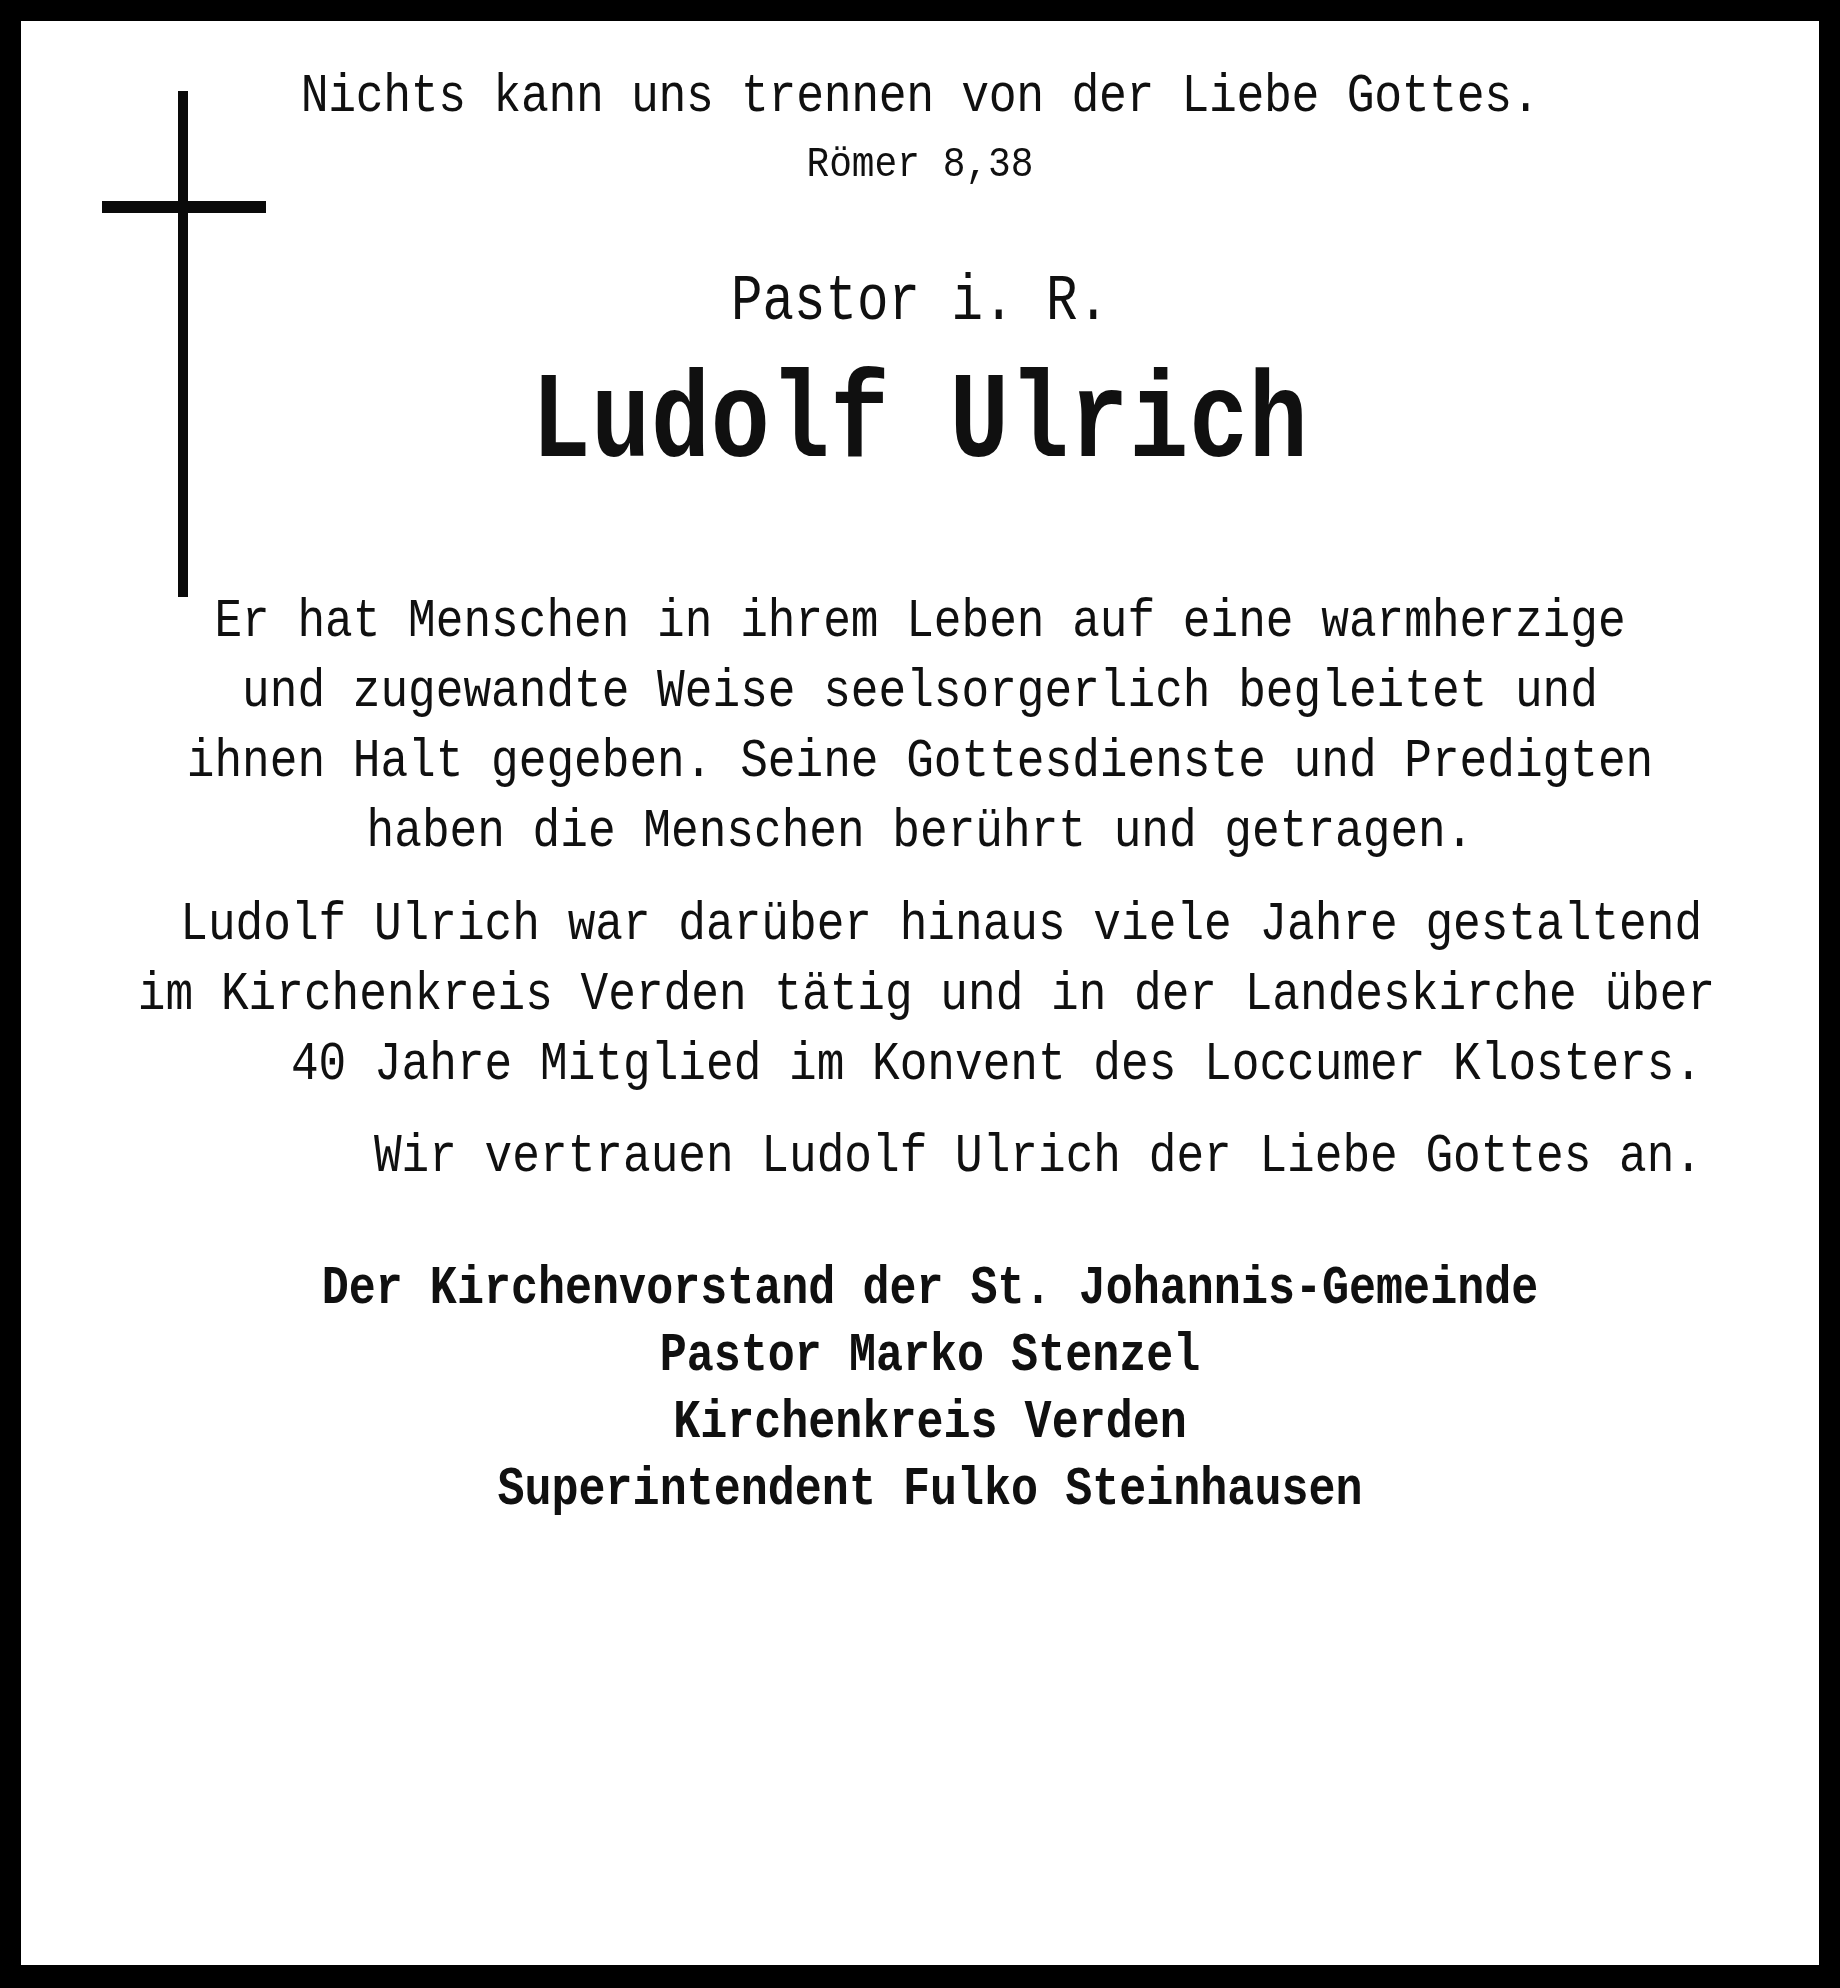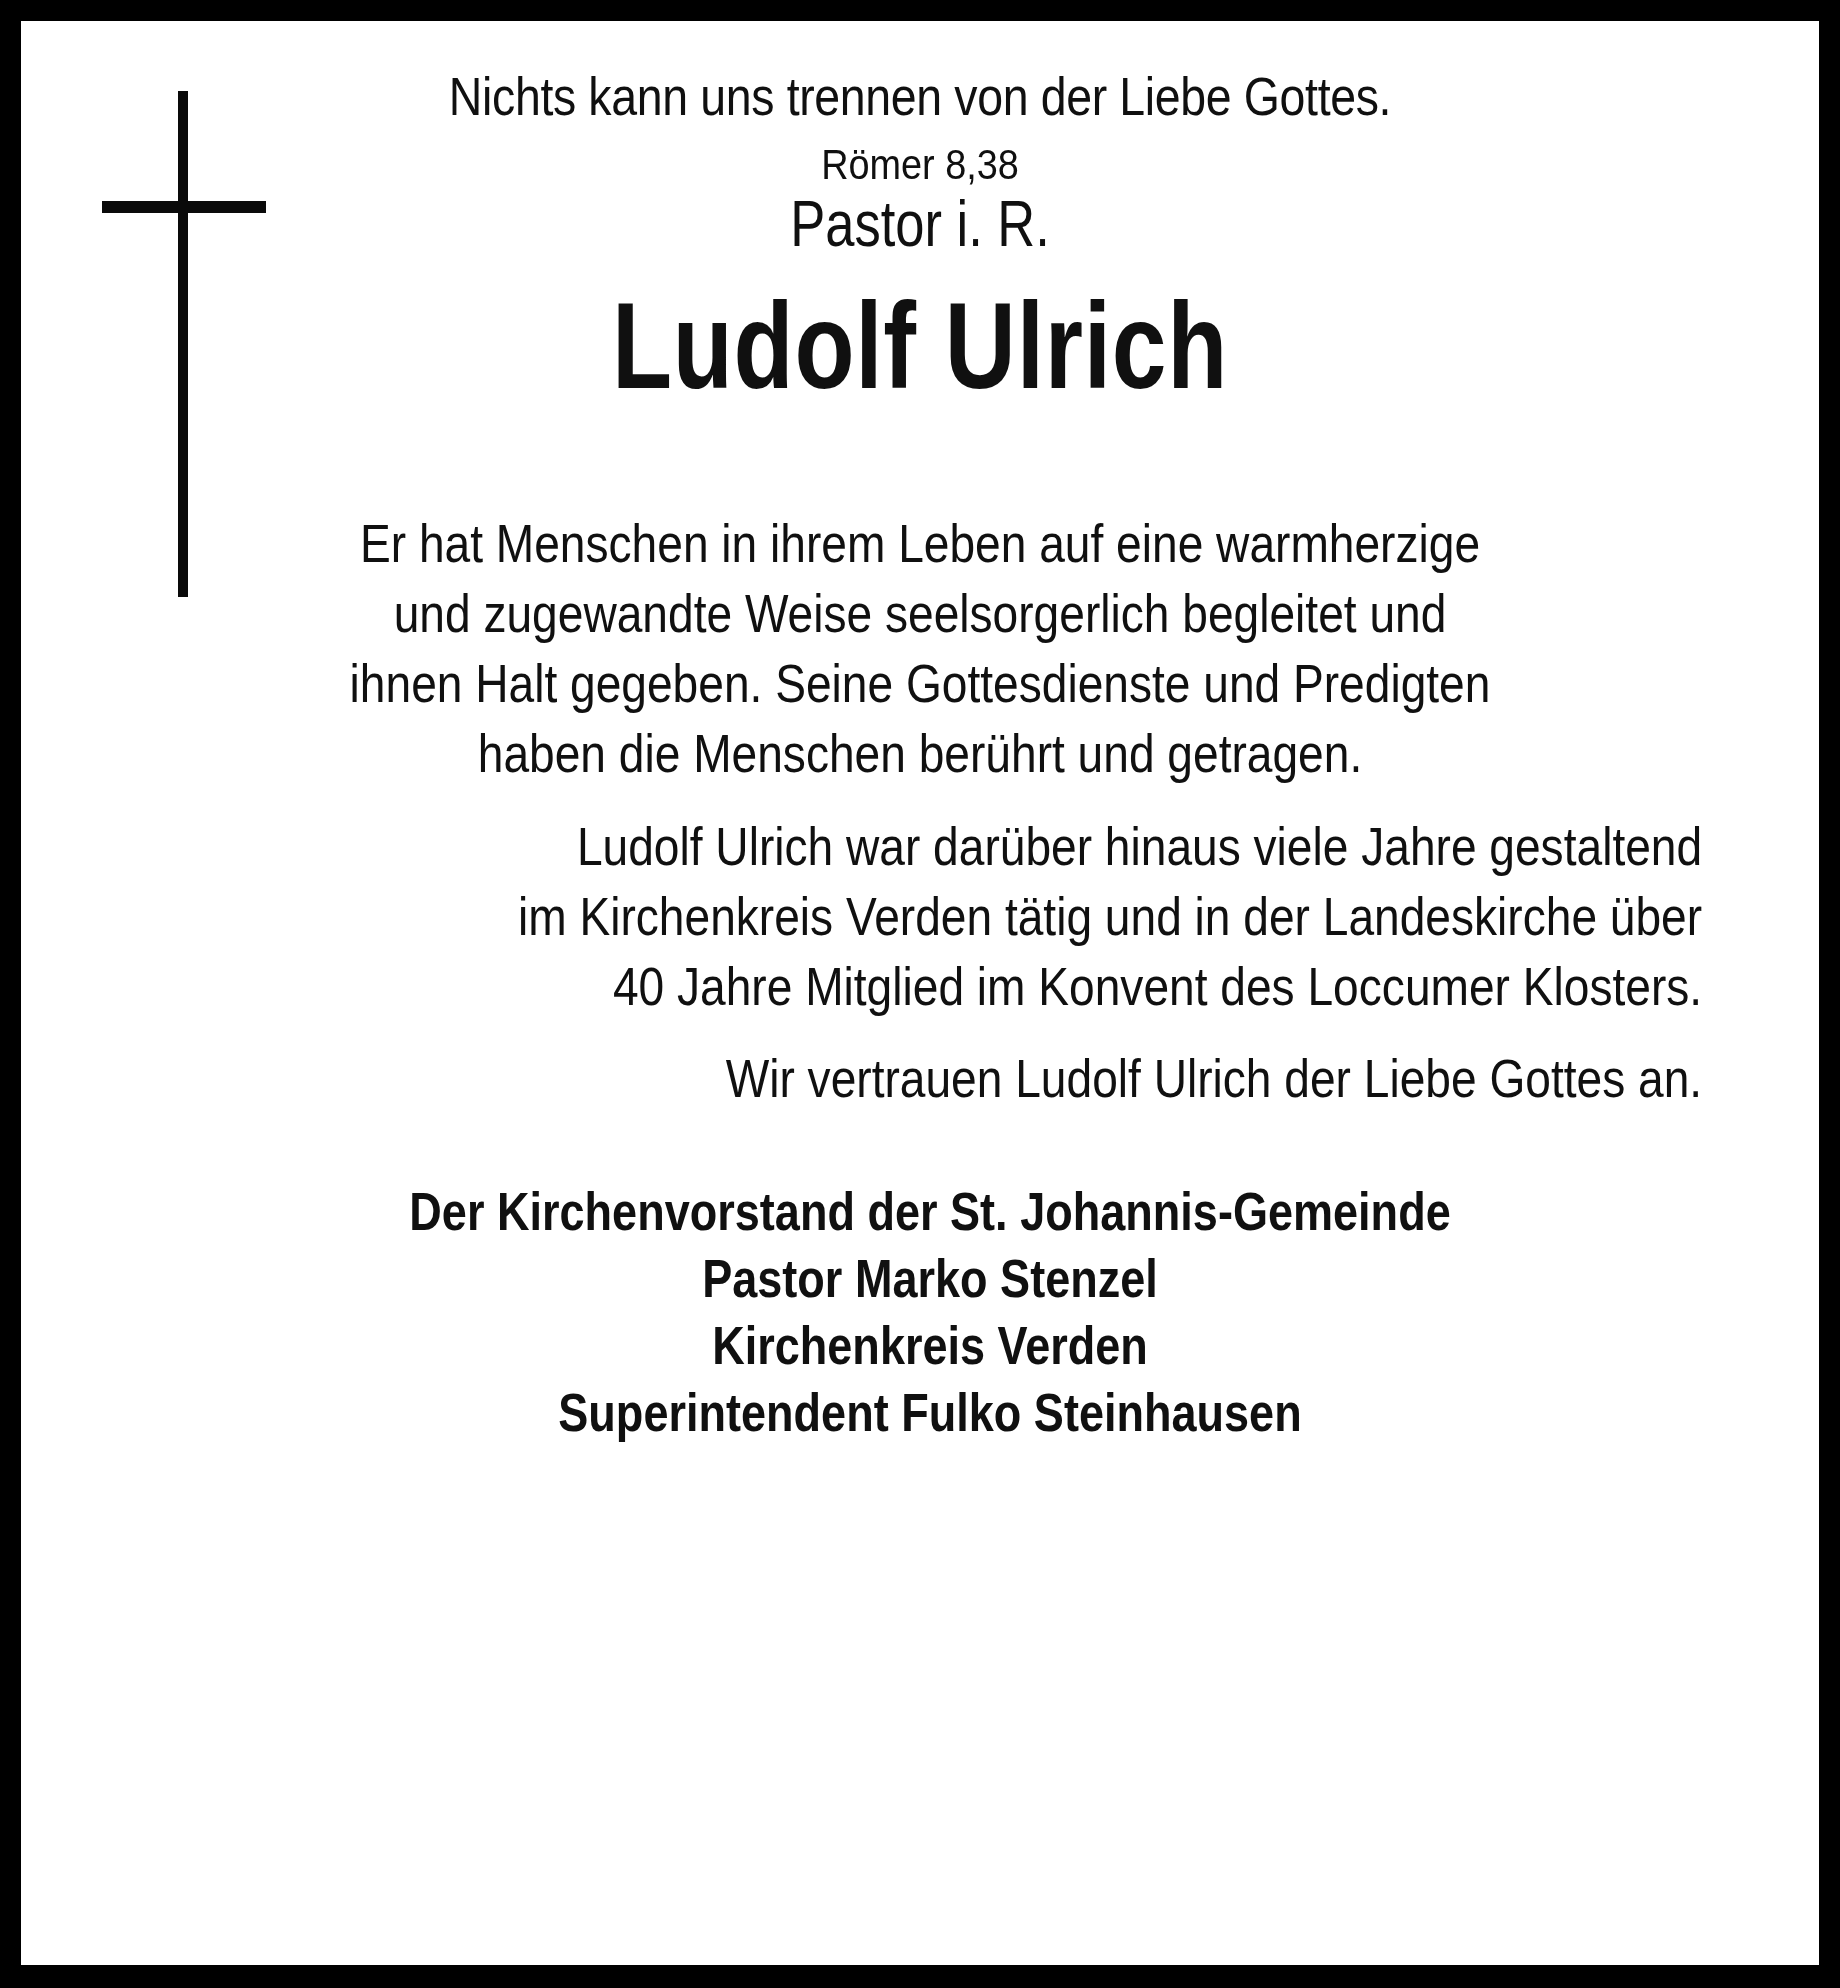--- a/index.html
+++ b/index.html
@@ -57,21 +57,21 @@
   }
 
   
   #content {
     position: absolute;
     left: 0;
     right: 0;
     top: 0;
     text-align: center;
     color: #101010;
-    font-family: Liberation Sans, sans-serif;
+    font-family: Liberation Mono, monospace;
   }
 
   .verse-block {
     margin-top: 47px;
   }
   .verse-line {
     font-size: 54px;
     line-height: 1.06;
     letter-spacing: -0.4px;
     transform: scaleX(0.86);
@@ -81,20 +81,21 @@
   .verse-ref {
     font-size: 43px;
     line-height: 1.2;
     margin-top: 14px;
     transform: scaleX(0.88);
     transform-origin: center center;
     white-space: nowrap;
   }
 
   .title-block {
+    margin-top: 78px;
   }
   .pastor-line {
     font-size: 64px;
     line-height: 1.05;
     transform: scaleX(0.82);
     transform-origin: center center;
     white-space: nowrap;
   }
   .name-line {
     font-size: 123px;

